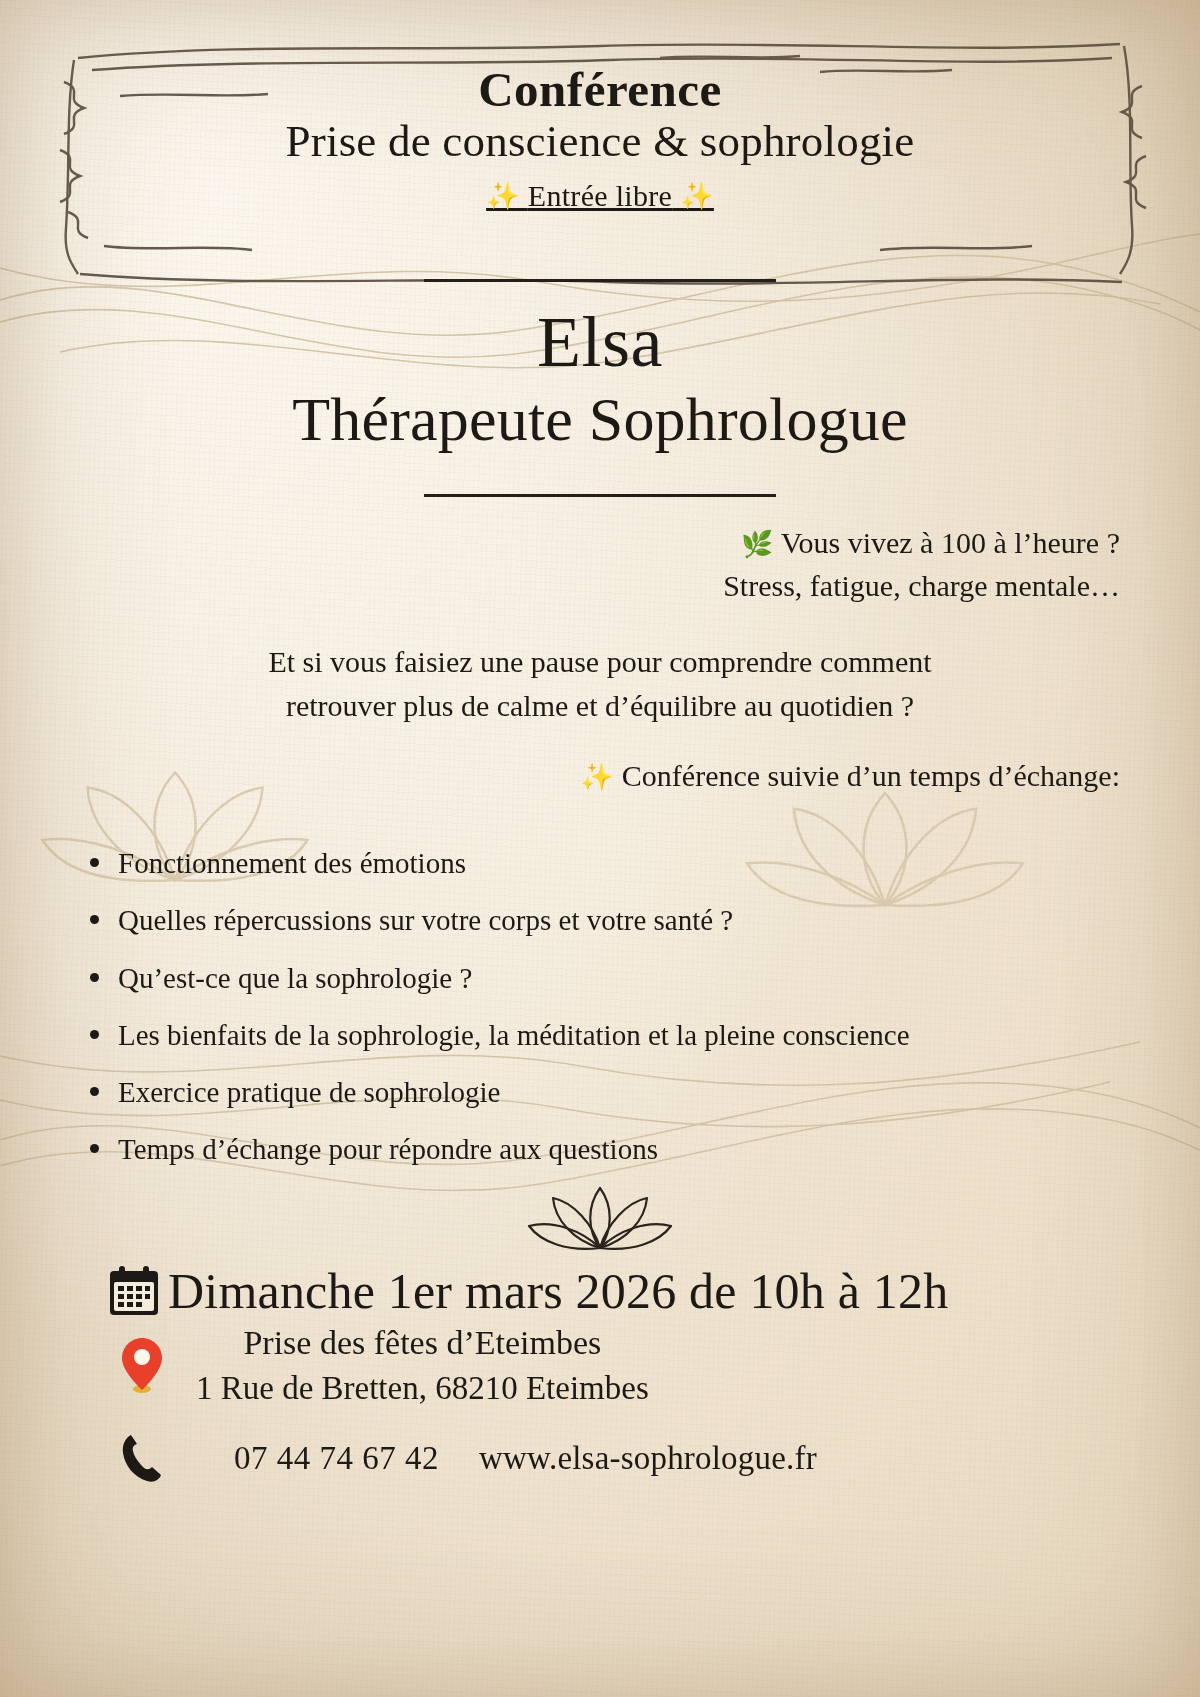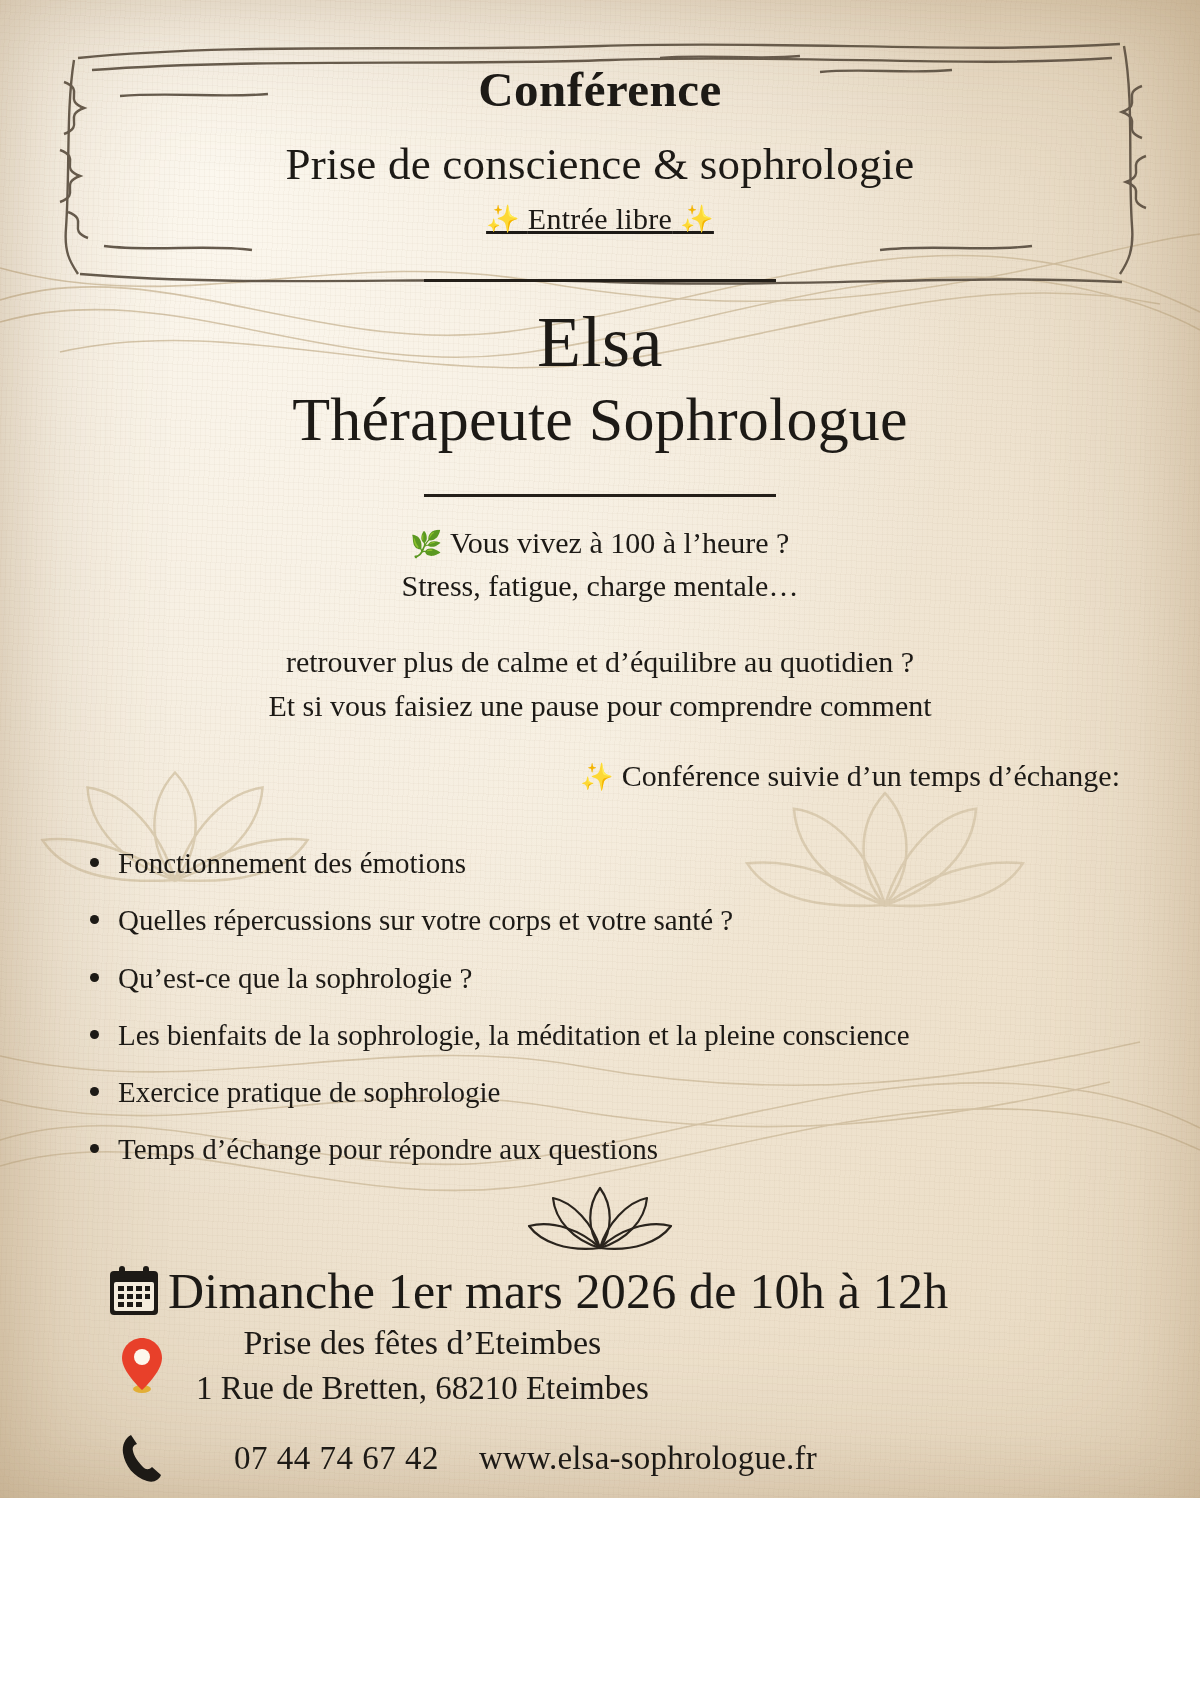--- a/index.html
+++ b/index.html
@@ -9,21 +9,21 @@
   body {
     width: 1200px;
     height: 1697px;
     font-family: "Liberation Serif", serif;
     color: #1d1a16;
     overflow: hidden;
   }
   .poster {
     position: relative;
     width: 1200px;
-    height: 1498px;
+    height: 1697px;
     background:
       radial-gradient(ellipse at 18% 12%, rgba(255,252,245,0.85) 0%, rgba(255,252,245,0) 55%),
       radial-gradient(ellipse at 82% 78%, rgba(236,221,196,0.55) 0%, rgba(236,221,196,0) 60%),
       radial-gradient(ellipse at 50% 50%, #f6efe2 0%, #efe4d2 52%, #e5d7c0 85%, #dcccb2 100%);
     overflow: hidden;
   }
   
   .grain {
     position: absolute;
     inset: 0;
@@ -62,21 +62,21 @@
   }
   .title-main {
     font-size: 49px;
     font-weight: bold;
     letter-spacing: 0.5px;
     margin: 12px 0 0 0;
     line-height: 1.05;
   }
   .title-sub {
     font-size: 45px;
-    margin: 25px 0 0 0;
+    margin: 2px 0 0 0;
     line-height: 1.1;
     letter-spacing: 0.2px;
   }
   .free-line {
     font-size: 30px;
     margin: 12px 0 0 0;
     letter-spacing: 0.3px;
     text-decoration: underline;
   }
   .free-line .spark {
@@ -115,21 +115,21 @@
     margin: 6px 0 0 0;
     letter-spacing: 0.2px;
   }
 
   
   .intro {
     position: absolute;
     top: 522px;
     left: 80px;
     width: 1040px;
-    text-align: center;
+    text-align: right;
     font-size: 30px;
     line-height: 1.42;
     font-family: Liberation Serif, serif;
   }
   .intro .leaf { font-size: 26px; }
   .question {
     position: absolute;
     top: 640px;
     left: 80px;
     width: 1040px;
@@ -305,22 +305,22 @@
 
     <div class="intro">
       <div>
         <span class="leaf">🌿</span>
         <span>Vous vivez à 100 à l’heure ?</span>
       </div>
       <div>Stress, fatigue, charge mentale…</div>
     </div>
 
     <div class="question">
+      <div>Et si vous faisiez une pause pour comprendre comment</div>
       <div>retrouver plus de calme et d’équilibre au quotidien ?</div>
-      <div>Et si vous faisiez une pause pour comprendre comment</div>
     </div>
 
     <div class="followup">
       <span class="spark">✨</span>
       <span>Conférence suivie d’un temps d’échange:</span>
     </div>
 
     <ul class="topics">
       <li>Fonctionnement des émotions</li>
       <li>Quelles répercussions sur votre corps et votre santé ?</li>

